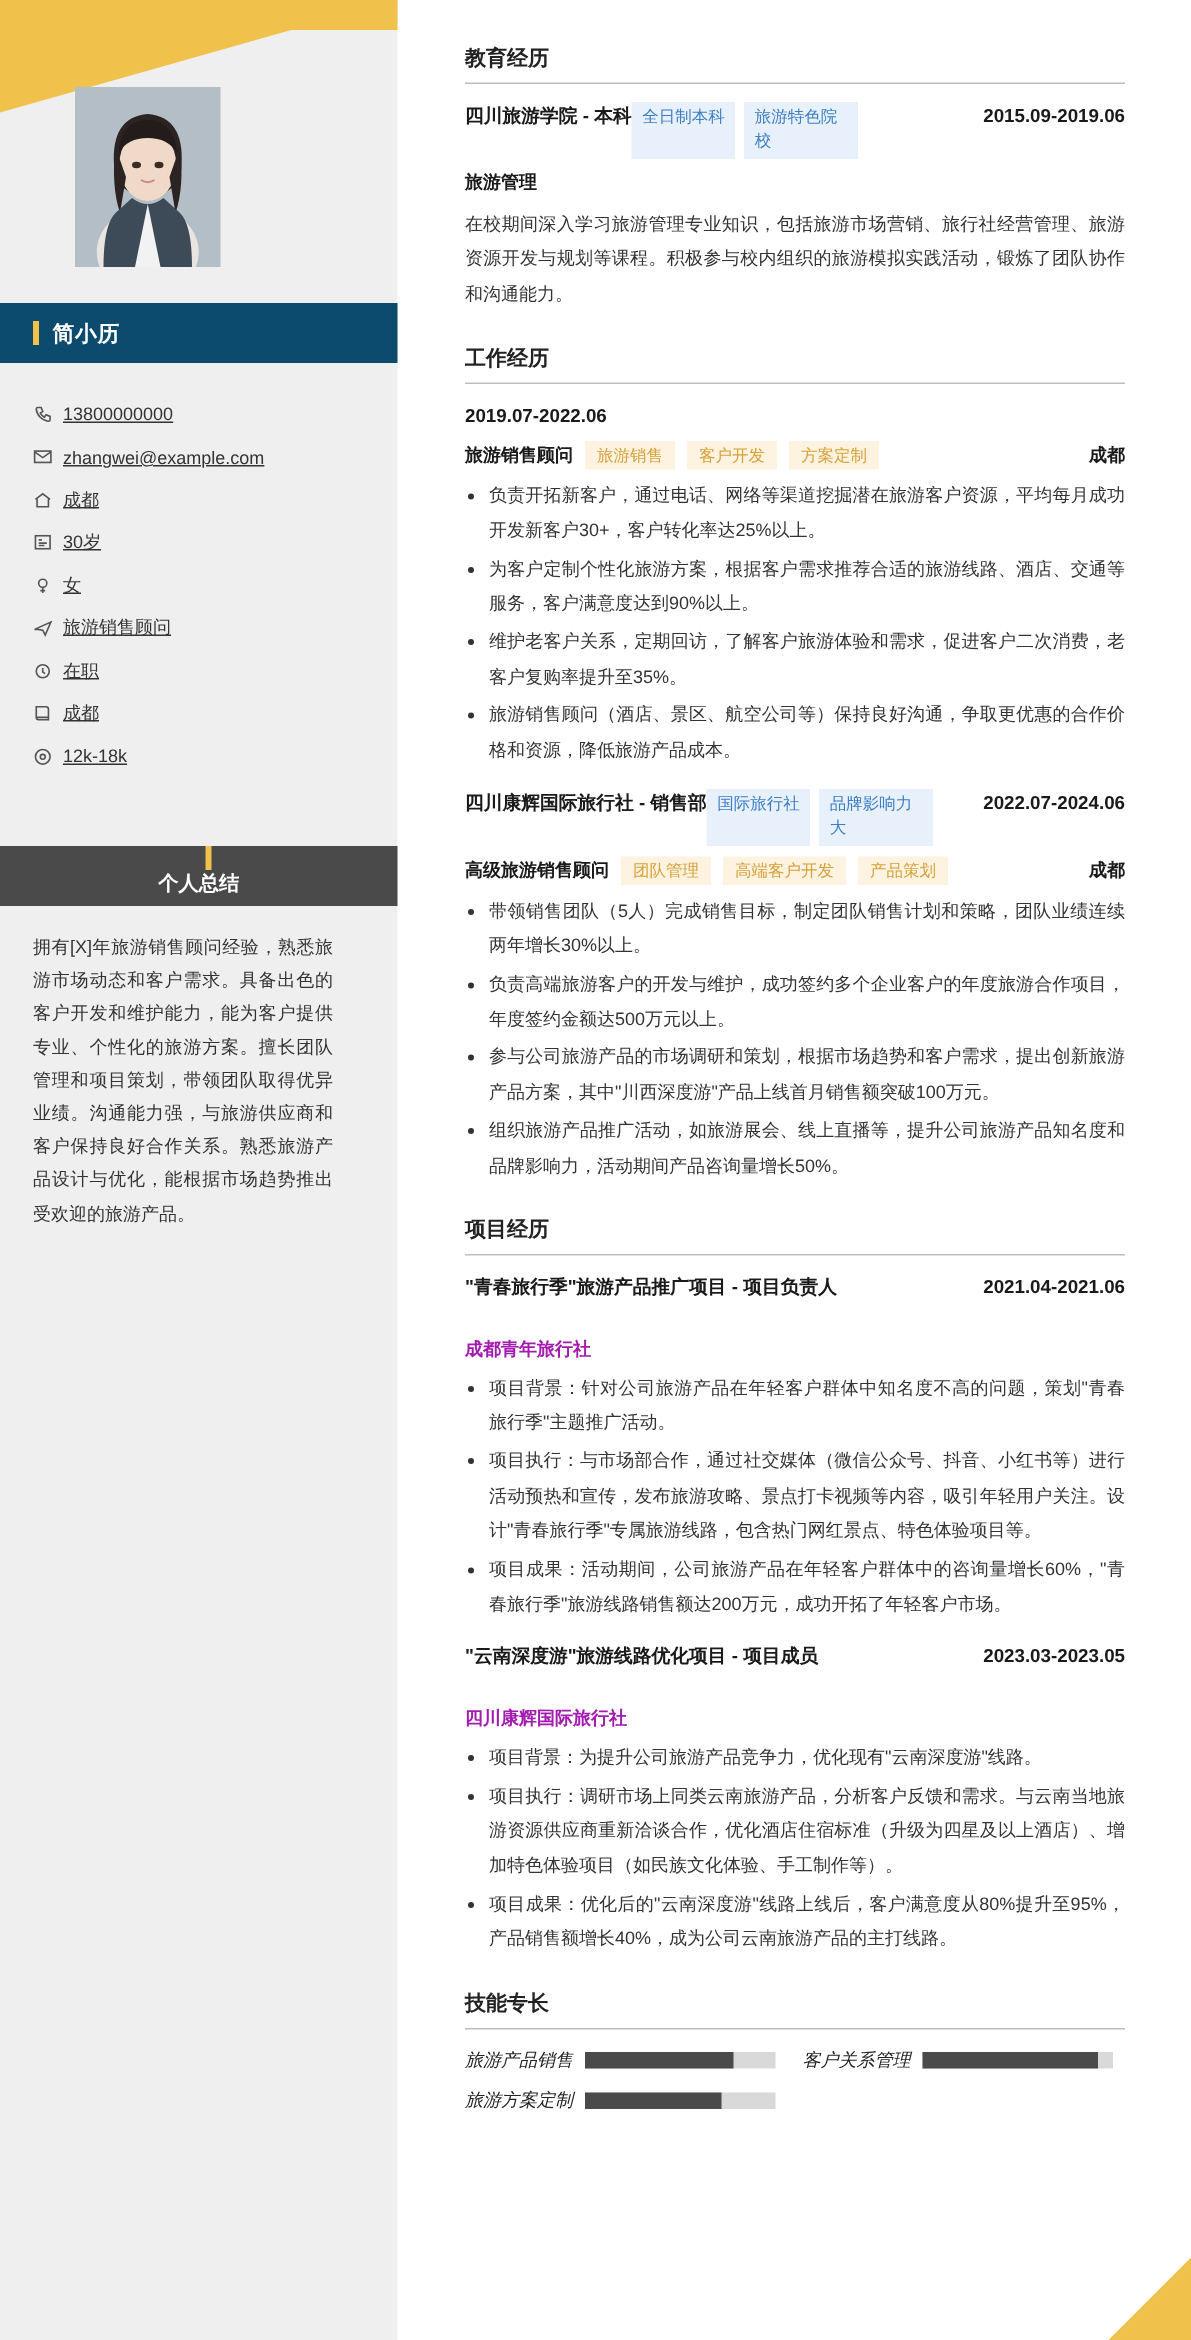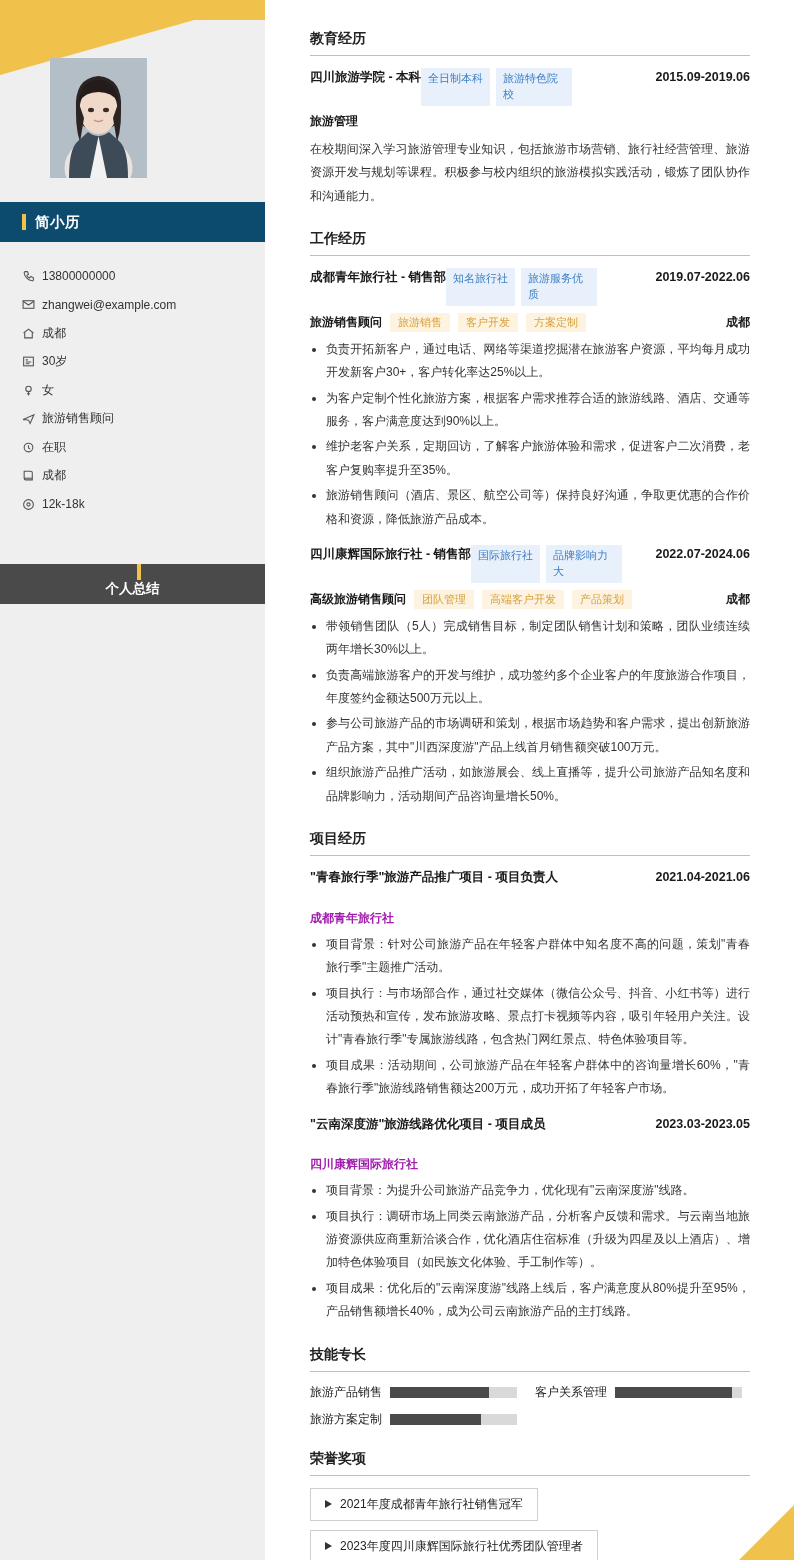--- a/index.html
+++ b/index.html
@@ -87,21 +87,21 @@
   .ct-ico {
     width: 20px;
     flex: 0 0 20px;
     color: #555;
     font-size: 12px;
     line-height: 1;
     display: flex;
     align-items: center;
   }
   .ct-ico svg { display:block; }
-  .ct-txt { flex: 1; }
+  .ct-txt { flex: 1; text-decoration: underline; }
 
   .sb-sumbar {
     position: absolute;
     top: 564px; left: 0;
     width: 265px; height: 40px;
     background: #4a4a4a;
     color: #fff;
     display: flex;
     align-items: center;
     z-index: 4;
@@ -232,20 +232,21 @@
   .skills-grid {
     display: flex;
     flex-wrap: wrap;
     gap: 10px 18px;
   }
   .skill-item {
     display: flex;
     align-items: center;
     gap: 8px;
     width: 207px;
+    font-style: italic;
   }
   .skill-name {
     font-size: 12px;
     color: #222;
     white-space: nowrap;
   }
   .skill-bar {
     flex: 1;
     height: 11px;
     background: #d9d9d9;
@@ -388,20 +389,21 @@
           </svg>
       </span>
       <span class="ct-txt">12k-18k</span>
     </div>
   </div>
 
   <div class="sb-sumbar">
     <div class="accent"></div>
     <div class="nm">个人总结</div>
   </div>
+  <div class="sb-sumtext">拥有[X]年旅游销售顾问经验，熟悉旅游市场动态和客户需求。具备出色的客户开发和维护能力，能为客户提供专业、个性化的旅游方案。擅长团队管理和项目策划，带领团队取得优异业绩。沟通能力强，与旅游供应商和客户保持良好合作关系。熟悉旅游产品设计与优化，能根据市场趋势推出受欢迎的旅游产品。</div>
 
   <div class="main">
 
     <div class="sec">
       <div class="sec-title">教育经历</div>
       <div class="entry">
         <div class="entry-head">
           <div class="entry-head-left">
             <span class="entry-title">四川旅游学院 - 本科</span>
             <span class="tags">
@@ -418,27 +420,20 @@
         </div>
         <div class="desc">在校期间深入学习旅游管理专业知识，包括旅游市场营销、旅行社经营管理、旅游资源开发与规划等课程。积极参与校内组织的旅游模拟实践活动，锻炼了团队协作和沟通能力。</div>
       </div>
     </div>
 
     <div class="sec">
       <div class="sec-title">工作经历</div>
 
       <div class="entry">
         <div class="entry-head">
-          <div class="entry-head-left">
-            <span class="entry-title">成都青年旅行社 - 销售部</span>
-            <span class="tags">
-              <span class="tag">知名旅行社</span>
-              <span class="tag">旅游服务优质</span>
-            </span>
-          </div>
           <span class="entry-date">2019.07-2022.06</span>
         </div>
         <div class="subline">
           <div class="subline-left">
             <span class="role">旅游销售顾问</span>
             <span class="skilltag">旅游销售</span>
             <span class="skilltag">客户开发</span>
             <span class="skilltag">方案定制</span>
           </div>
           <span class="loc">成都</span>
@@ -531,28 +526,15 @@
         </div>
         <div class="skill-item">
           <span class="skill-name">旅游方案定制</span>
           <span class="skill-bar">
             <span class="skill-fill" style="width: 72%;"></span>
           </span>
         </div>
       </div>
     </div>
 
-    <div class="sec">
-      <div class="sec-title">荣誉奖项</div>
-      <div class="awards-wrap">
-        <div class="award">
-          <span class="tri"></span>
-          <span>2021年度成都青年旅行社销售冠军</span>
-        </div>
-        <div class="award">
-          <span class="tri"></span>
-          <span>2023年度四川康辉国际旅行社优秀团队管理者</span>
-        </div>
-      </div>
-    </div>
 
   </div>
 </div>
 
 </body></html>

